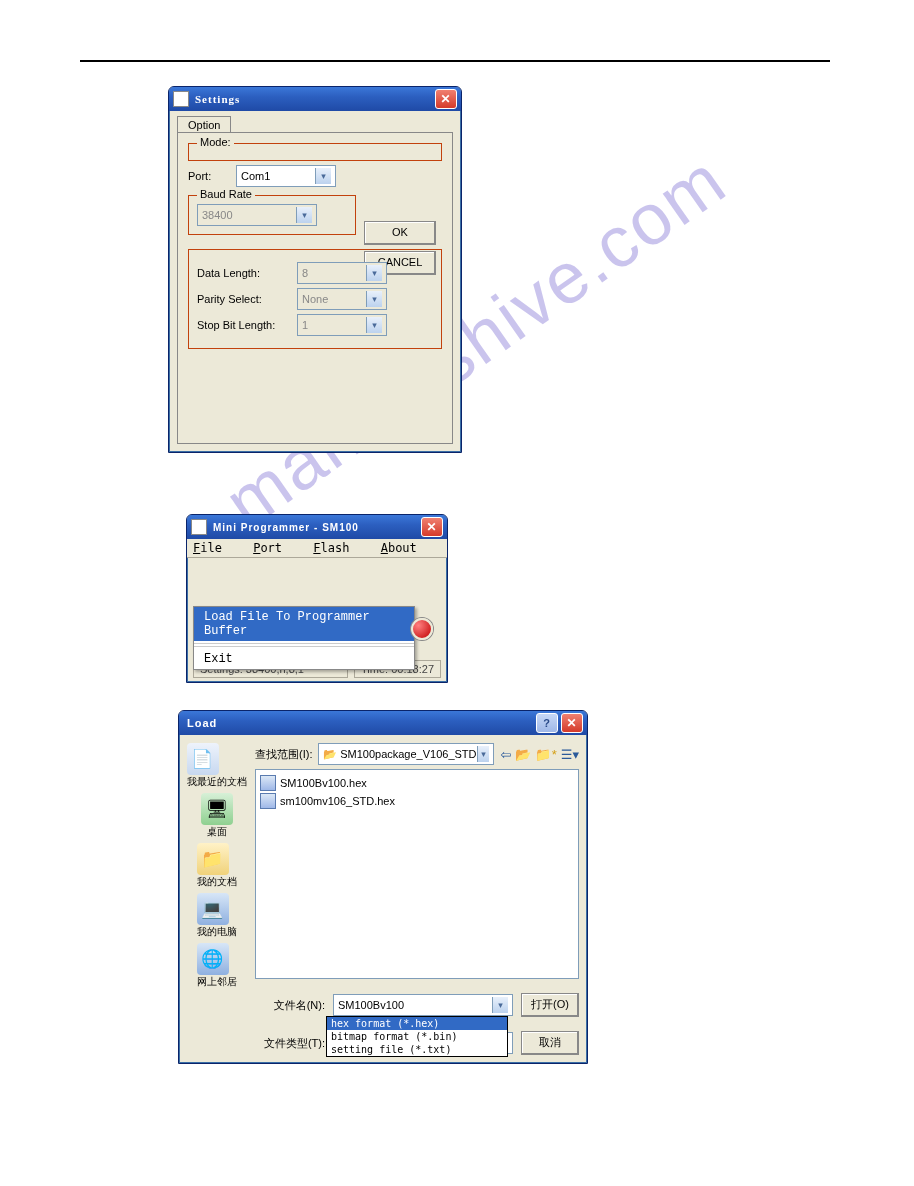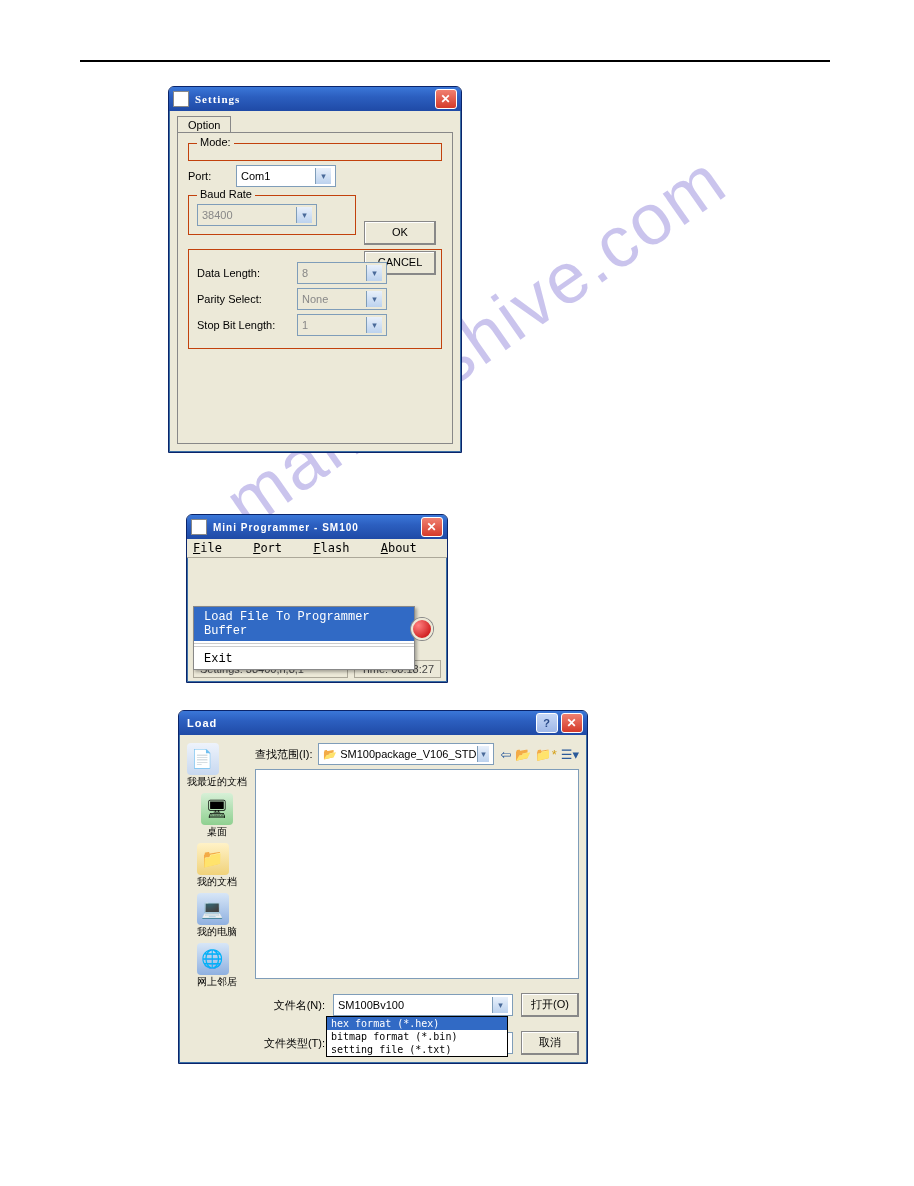--- a/index.html
+++ b/index.html
@@ -196,20 +196,28 @@
           <span class="arrow">▾</span>
         </div>
         <div class="toolicons">
           <span>⇦</span>
           <span style="color:#d4a017">📂</span>
           <span style="color:#d4a017">📁*</span>
           <span>☰▾</span>
         </div>
       </div>
       <div class="filelist">
+        <div class="fi">
+              <span class="fi-icon"></span>
+              <span>SM100Bv100.hex</span>
+            </div>
+        <div class="fi">
+              <span class="fi-icon"></span>
+              <span>sm100mv106_STD.hex</span>
+            </div>
       </div>
       <div class="bottomrow">
         <label>文件名(N):</label>
         <div class="combo">
           <span>SM100Bv100</span>
           <span class="arrow">▾</span>
         </div>
         <div class="btn" style="min-width:56px">打开(O)</div>
       </div>
       <div class="bottomrow">

